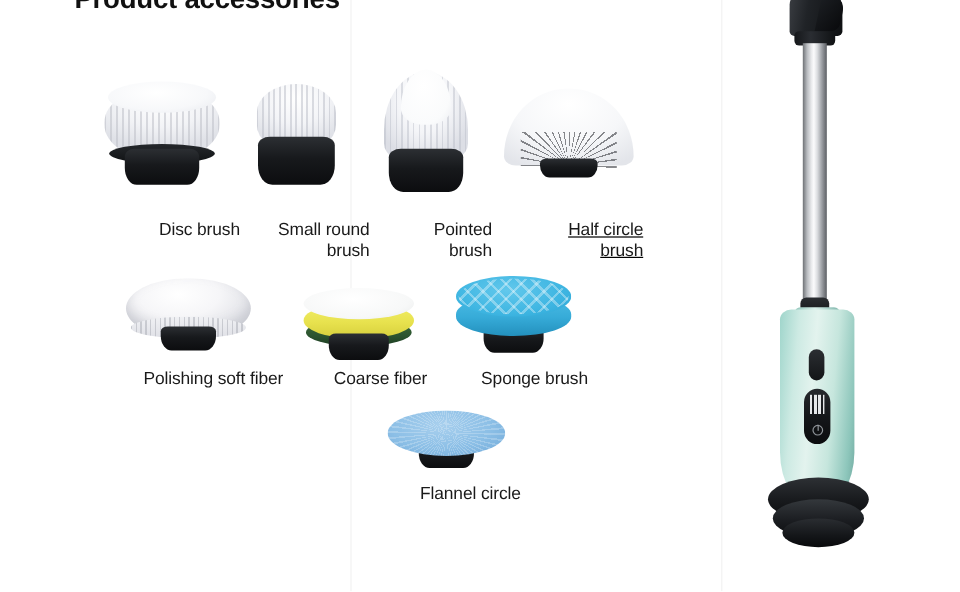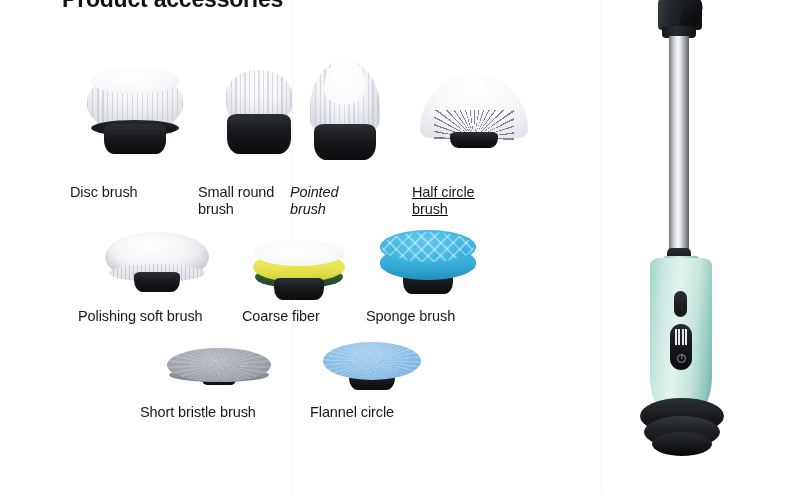--- a/index.html
+++ b/index.html
@@ -35,21 +35,21 @@
     position: absolute;
     top: 0;
     width: 1px;
     height: 493px;
     background: #f2f2f2;
   }
 
   
   .acc {
     position: absolute;
-    text-align: left;
+    text-align: right;
   }
   .acc-art {
     position: relative;
     margin: 0 auto;
   }
   .acc-label {
     font-size: 14.5px;
     color: #1a1a1a;
     line-height: 1.18;
     white-space: pre-line;
@@ -525,30 +525,30 @@
   <div class="acc" style="left:70px; top:72px; width:130px;">
     <div class="acc-art" style="width:130px; height:112px;">
       <div class="disc-bristles"></div>
       <div class="disc-top"></div>
       <div class="disc-hub-ring"></div>
       <div class="hub disc-hub"></div>
     </div>
     <div class="acc-label">Disc brush</div>
   </div>
 
-  <div class="acc" style="left:198px; top:70px; width:122px;">
+  <div class="acc" style="left:186px; top:70px; width:122px;">
     <div class="acc-art" style="width:122px; height:114px;">
       <div class="sr-bristles"></div>
       <div class="hub sr-hub"></div>
     </div>
     <div class="acc-label">Small round
 brush</div>
   </div>
 
-  <div class="acc" style="left:290px; top:60px; width:110px;font-style:italic;">
+  <div class="acc" style="left:300px; top:60px; width:110px;">
     <div class="acc-art" style="width:110px; height:124px;">
       <div class="pt-bristles"></div>
       <div class="pt-tip"></div>
       <div class="hub pt-hub"></div>
     </div>
     <div class="acc-label">Pointed
 brush</div>
   </div>
 
   <div class="acc" style="left:412px; top:74px; width:124px;text-decoration:underline;">
@@ -560,21 +560,21 @@
     <div class="acc-label">Half circle
 brush</div>
   </div>
 
   <div class="acc" style="left:78px; top:232px; width:158px;">
     <div class="acc-art" style="width:158px; height:76px;">
       <div class="pol-pad"></div>
       <div class="pol-hem"></div>
       <div class="hub pol-hub"></div>
     </div>
-    <div class="acc-label">Polishing soft brush</div>
+    <div class="acc-label">Polishing soft fiber</div>
   </div>
 
   <div class="acc" style="left:242px; top:240px; width:114px;">
     <div class="acc-art" style="width:114px; height:68px;">
       <div class="cf-green"></div>
       <div class="cf-yellow"></div>
       <div class="cf-white"></div>
       <div class="hub cf-hub"></div>
     </div>
     <div class="acc-label">Coarse fiber</div>
@@ -583,28 +583,20 @@
   <div class="acc" style="left:366px; top:230px; width:124px;">
     <div class="acc-art" style="width:124px; height:78px;">
       <div class="hub sp-hub"></div>
       <div class="sp-body"></div>
       <div class="sp-top"></div>
       <div class="sp-waffle"></div>
     </div>
     <div class="acc-label">Sponge brush</div>
   </div>
 
-  <div class="acc" style="left:140px; top:348px; width:158px;">
-    <div class="acc-art" style="width:158px; height:56px;">
-      <div class="hub sb-hub"></div>
-      <div class="sb-edge"></div>
-      <div class="sb-disc"></div>
-    </div>
-    <div class="acc-label">Short bristle brush</div>
-  </div>
 
   <div class="acc" style="left:310px; top:342px; width:124px;">
     <div class="acc-art" style="width:124px; height:62px;">
       <div class="hub fl-hub"></div>
       <div class="fl-pad"></div>
     </div>
     <div class="acc-label">Flannel circle</div>
   </div>
 
   <div id="tool">

